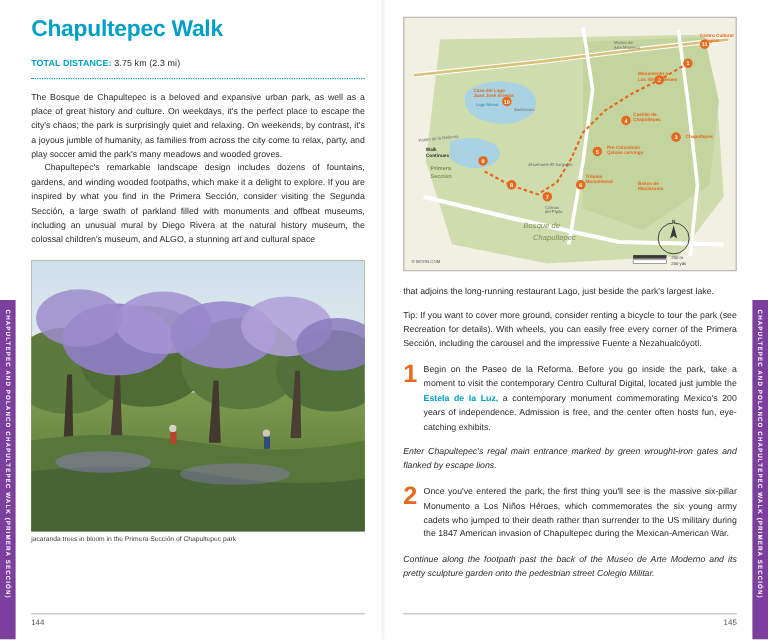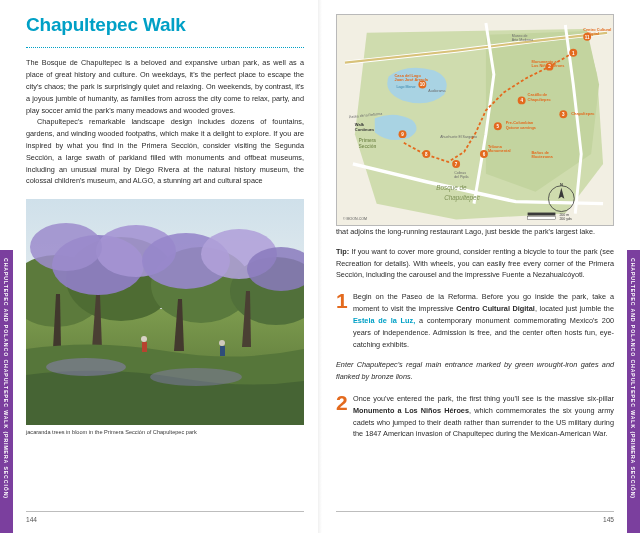--- a/index.html
+++ b/index.html
@@ -98,34 +98,34 @@
   
   .map-box {
     width: 278px; height: 212px;
     border: 1px solid #b9b9b9;
     position: relative;
     overflow: hidden;
     background: #e8e3d5;
   }
   .map-svg { position: absolute; inset: 0; }
 
-  .right-body { }
+  .right-body { margin-top: 11px; }
   p.rbody {
     font-size: 7.3px; line-height: 1.62; color: #2b2b2b; text-align: justify;
   }
   p.tip { font-size: 7.3px; line-height: 1.62; color: #2b2b2b; text-align: justify; margin-top: 8px; }
-  p.tip b { font-weight: bold; }
+  p.tip b { font-weight: normal; }
 
   .step { display: flex; margin-top: 10px; align-items: flex-start; }
   .step-num {
     color: #e36a1e; font-size: 21px; font-weight: bold;
     line-height: 0.85; width: 17px; flex: 0 0 17px; margin-top: 1px;
   }
   .step-text { font-size: 7.3px; line-height: 1.62; color: #2b2b2b; text-align: justify; flex: 1; }
-  .step-text b { font-weight: bold; }
+  .step-text b { font-weight: normal; }
   .step-text .teal { color: #00a0c6; font-weight: bold; }
   p.ital {
     font-size: 7.3px; line-height: 1.62; color: #2b2b2b;
     font-style: italic; margin-top: 9px; text-align: justify;
   }
   .gutter-shadow {
     position: absolute; left: 318px; top: 0; width: 4px; height: 533px;
     background: linear-gradient(to right, rgba(0,0,0,0.06), rgba(0,0,0,0.0));
     pointer-events: none;
   }
@@ -134,20 +134,24 @@
 <body>
 
 <div class="spread">
 
   <div class="page page-left">
 
     <h1 class="title">
       <span>Chapultepec Walk</span><br>
     </h1>
 
+    <div class="meta-line">
+      <span>TOTAL DISTANCE:</span>
+      <span class="val">3.75 km (2.3 mi)</span>
+    </div>
 
     <div class="dotted-rule"></div>
 
     <p class="body">The Bosque de Chapultepec is a beloved and expansive urban park, as well as a place of great history and culture. On weekdays, it's the perfect place to escape the city's chaos; the park is surprisingly quiet and relaxing. On weekends, by contrast, it's a joyous jumble of humanity, as families from across the city come to relax, party, and play soccer amid the park's many meadows and wooded groves.</p>
     <p class="body">Chapultepec's remarkable landscape design includes dozens of fountains, gardens, and winding wooded footpaths, which make it a delight to explore. If you are inspired by what you find in the Primera Sección, consider visiting the Segunda Sección, a large swath of parkland filled with monuments and offbeat museums, including an unusual mural by Diego Rivera at the natural history museum, the colossal children's museum, and ALGO, a stunning art and cultural space</p>
 
     <div class="photo-wrap">
       <div class="photo">
         <svg class="map-svg" viewBox="0 0 278 226" preserveAspectRatio="none">
           <defs>
@@ -308,31 +312,32 @@
     </div>
 
     <div class="right-body">
       <p class="rbody">that adjoins the long-running restaurant Lago, just beside the park's largest lake.</p>
 
       <p class="tip"><b>Tip:</b><span> If you want to cover more ground, consider renting a bicycle to tour the park (see Recreation for details). With wheels, you can easily free every corner of the Primera Sección, including the carousel and the impressive Fuente a Nezahualcóyotl.</span></p>
 
       <div class="step">
         <div class="step-num">1</div>
         <div class="step-text">
-          <span>Begin on the Paseo de la Reforma. Before you go inside the park, take a moment to visit the impressive </span><b>Centro Cultural Digital</b><span>, located just jumble the </span><span class="teal">Estela de la Luz,</span><span> a contemporary monument commemorating Mexico's 200 years of independence. Admission is free, and the center often hosts fun, eye-catching exhibits.</span>
+          <span>Begin on the Paseo de la Reforma. Before you go inside the park, take a moment to visit the contemporary </span><b>Centro Cultural Digital</b><span>, located just jumble the </span><span class="teal">Estela de la Luz,</span><span> a contemporary monument commemorating Mexico's 200 years of independence. Admission is free, and the center often hosts fun, eye-catching exhibits.</span>
         </div>
       </div>
-      <p class="ital">Enter Chapultepec's regal main entrance marked by green wrought-iron gates and flanked by bronze lions.</p>
+      <p class="ital">Enter Chapultepec's regal main entrance marked by green wrought-iron gates and flanked by escape lions.</p>
 
       <div class="step">
         <div class="step-num">2</div>
         <div class="step-text">
           <span>Once you've entered the park, the first thing you'll see is the massive six-pillar </span><b>Monumento a Los Niños Héroes</b><span>, which commemorates the six young army cadets who jumped to their death rather than surrender to the US military during the 1847 American invasion of Chapultepec during the Mexican-American War.</span>
         </div>
       </div>
+      <p class="ital">Continue along the footpath past the back of the Museo de Arte Moderno and its pretty sculpture garden onto the pedestrian street Colegio Militar.</p>
     </div>
 
     <div class="folio-rule right"></div>
     <div class="folio right">145</div>
 
     <div class="side-tab right">
       <span class="side-tab-text">CHAPULTEPEC AND POLANCO   CHAPULTEPEC WALK (PRIMERA SECCIÓN)</span>
     </div>
   </div>
 

